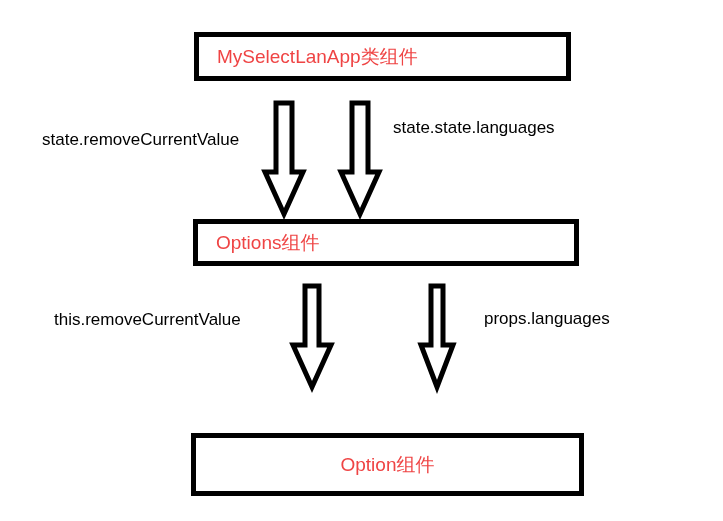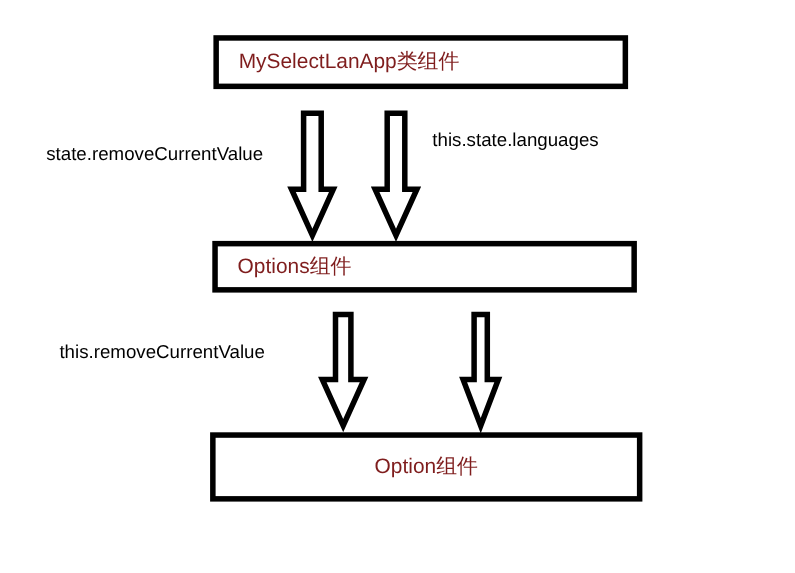--- a/index.html
+++ b/index.html
@@ -20,30 +20,31 @@
   .node-box {
     position: absolute;
     background: #ffffff;
     border: 5px solid #000000;
     box-sizing: border-box;
     display: flex;
     align-items: center;
   }
   .node-label {
     font-size: 19px;
-    color: #7f1d1d;
+    color: #ef4444;
     line-height: 1;
     white-space: nowrap;
     text-align: right;
   }
   .node-box.align-left .node-label {
     padding-left: 18px;
   }
   .node-box.align-center {
     justify-content: center;
+    margin-top: 40px;
   }
   #box-myselectlanapp {
     left: 194px;
     top: 32px;
     width: 377px;
     height: 49px;
   }
   #box-options {
     left: 193px;
     top: 219px;
@@ -133,18 +134,19 @@
   </div>
 
   <div class="arrow" id="arrow-languages-bottom">
     <svg width="38" height="108" viewBox="0 0 38 108">
       <polygon points="13,3 25,3 25,62 35,62 19,104 3,62 13,62"></polygon>
     </svg>
   </div>
 
   <div class="edge-label" id="label-this-removecurrentvalue">state.removeCurrentValue</div>
 
-  <div class="edge-label" id="label-this-state-languages">this.state.languages</div>
+  <div class="edge-label" id="label-this-state-languages">state.state.languages</div>
 
   <div class="edge-label" id="label-props-removecurrentvalue">this.removeCurrentValue</div>
 
+  <div class="edge-label" id="label-props-languages">props.languages</div>
 
 </div>
 
 </body></html>

